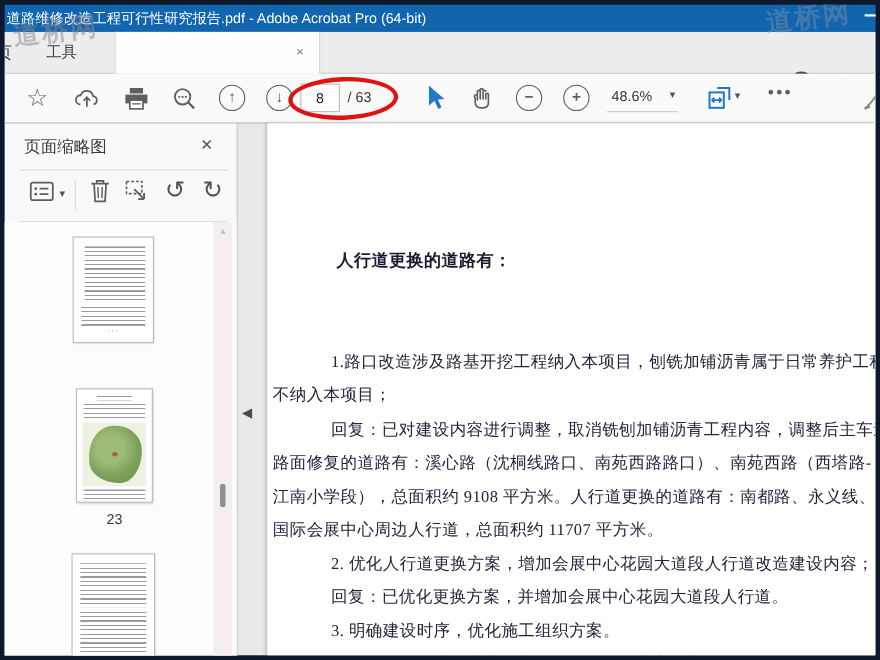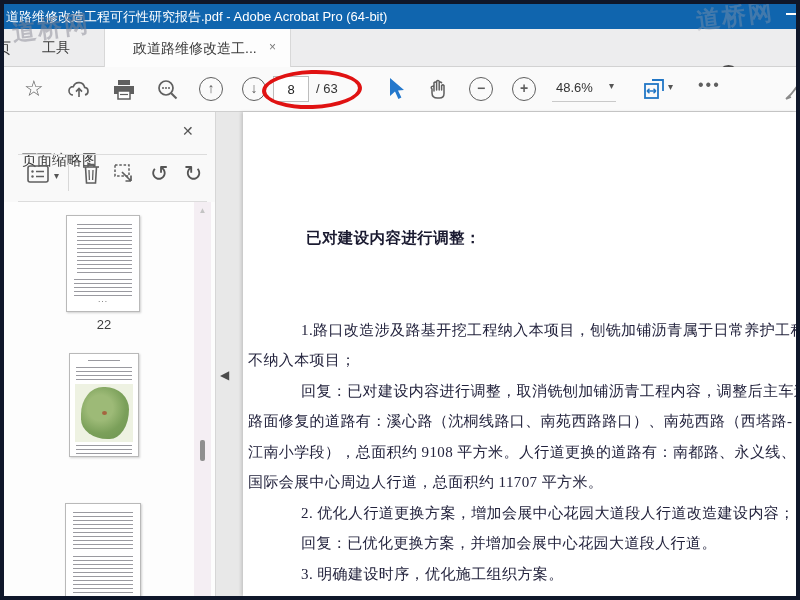--- a/index.html
+++ b/index.html
@@ -48,21 +48,21 @@
                border-bottom:1px solid #c9c9c9; font-size:13px; color:#333; }
   .zoomlevel .zl-val { position:absolute; left:4px; top:3px; }
   .zoomlevel .zl-caret { position:absolute; right:2px; top:3px; font-size:10px; color:#555; }
   .fitw-caret { position:absolute; left:664px; top:14px; font-size:10px; color:#555; }
   .more-dots { position:absolute; left:694px; top:9px; font-size:16px; letter-spacing:2px; color:#5f5f5f; }
 
   
   .panel { position:absolute; left:0; top:108px; width:212px; height:486px;
            background:#f9f9f9; border-right:1px solid #d6d6d6; }
   .panel-header { position:absolute; left:0; top:0; width:100%; height:42px; }
-  .panel-title { position:absolute; left:18px; top:12px; font-size:15px; color:#3a3a3a;margin-top:27px; }
+  .panel-title { position:absolute; left:18px; top:12px; font-size:15px; color:#3a3a3a; }
   .panel-close { position:absolute; left:178px; top:11px; font-size:14px; color:#555; }
   .p-sep1 { position:absolute; left:14px; right:8px; top:42px; height:1px; background:#dcdcdc; }
   .panel-tools { position:absolute; left:0; top:43px; width:100%; height:45px; }
   .pt-caret { position:absolute; left:50px; top:15px; font-size:10px; color:#555; }
   .pt-div { position:absolute; left:64px; top:8px; width:1px; height:28px; background:#d8d8d8; }
   .rot { position:absolute; top:6px; font-size:22px; color:#555; font-family:"DejaVu Sans",sans-serif; }
   .p-sep2 { position:absolute; left:14px; right:8px; top:89px; height:1px; background:#dcdcdc; }
   .thumbs { position:absolute; left:0; top:90px; width:100%; bottom:0; background:#fdfdfd; }
   .thumb-page { position:absolute; background:#fff; border:1px solid #b9b9b9;
                 box-shadow:1px 1px 2px rgba(0,0,0,.18); overflow:hidden; }
@@ -109,21 +109,20 @@
 
   <div class="titlebar">
     <div class="tb-text">道路维修改造工程可行性研究报告.pdf - Adobe Acrobat Pro (64-bit)</div>
   </div>
   <div class="min-dash"></div>
 
   <div class="tabbar">
     <div class="partial-tab"><span>页</span></div>
     <div class="tools-tab">工具</div>
     <div class="doc-tab">
-      <span class="dt-label">政道路维修改造工...</span>
       <span class="dt-close">×</span>
     </div>
     <div class="help-circle">?</div>
     <div class="bell">
       <svg width="20" height="21" viewBox="0 0 20 21">
         <path d="M10 2 a5.4 5.4 0 0 1 5.4 5.4 V12 l2.2 3.2 H2.4 L4.6 12 V7.4 A5.4 5.4 0 0 1 10 2 Z" fill="#ababab"></path>
         <circle cx="10" cy="18" r="1.7" fill="#ababab"></circle>
       </svg>
     </div>
   </div>
@@ -228,50 +227,50 @@
     </div>
     <div class="p-sep2"></div>
 
     <div class="thumbs">
 
       <div class="thumb-page" style="left:62px; top:13px; width:74px; height:97px;">
         <div class="t-lines" style="left:10px; right:7px; top:8px; height:52px;"></div>
         <div class="t-lines" style="left:7px; right:7px; top:63px; height:18px;"></div>
         <div class="t-dots" style="bottom:6px;">···</div>
       </div>
-      <div class="t-label" style="top:115px;">22</div>
 
       <div class="thumb-page" style="left:65px; top:151px; width:70px; height:104px;">
         <div class="t-lines" style="left:18px; right:18px; top:6px; height:4px;"></div>
         <div class="t-lines" style="left:6px; right:6px; top:13px; height:14px;"></div>
         <div class="map-wrap" style="top:30px; height:58px;">
           <div class="map-blob"></div>
           <div class="map-dot"></div>
         </div>
         <div class="t-lines" style="left:6px; right:6px; top:91px; height:9px;"></div>
       </div>
+      <div class="t-label" style="top:262px;">23</div>
 
       <div class="thumb-page" style="left:61px; top:301px; width:76px; height:104px;">
         <div class="t-lines" style="left:7px; right:7px; top:8px; height:40px;"></div>
         <div class="t-lines" style="left:7px; right:7px; top:52px; height:46px;"></div>
       </div>
       <div class="t-label" style="top:410px;"></div>
     </div>
 
     <div class="scrolltrack">
       <div class="scroll-up">▲</div>
       <div class="scroll-thumb"></div>
     </div>
   </div>
 
   <div class="doc-area">
     <div class="collapse-arrow">◀</div>
     <div class="page">
       <div class="page-content">
-        <div class="dheading">已对建设内容进行调整：</div>
+        <div class="dheading">人行道更换的道路有：</div>
         <div id="doc-lines"><div class="dline ind"><span>1.路口改造涉及路基开挖工程纳入本项目，刨铣加铺沥青属于日常养护工程，</span></div><div class="dline"><span>不纳入本项目；</span></div><div class="dline ind"><span class="lead">回复：</span><span>已对建设内容进行调整，取消铣刨加铺沥青工程内容，调整后主车道</span></div><div class="dline"><span>路面修复的道路有：溪心路（沈桐线路口、南苑西路路口）、南苑西路（西塔路-</span></div><div class="dline"><span>江南小学段），总面积约 9108 平方米。人行道更换的道路有：南都路、永义线、</span></div><div class="dline"><span>国际会展中心周边人行道，总面积约 11707 平方米。</span></div><div class="dline ind"><span>2. 优化人行道更换方案，增加会展中心花园大道段人行道改造建设内容；</span></div><div class="dline ind"><span class="lead">回复：</span><span>已优化更换方案，并增加会展中心花园大道段人行道。</span></div><div class="dline ind"><span>3. 明确建设时序，优化施工组织方案。</span></div><div class="dline ind"><span class="lead">回复：</span><span>已明确建设时序，并优化施工组织方案，详见 P29。</span></div></div>
       </div>
     </div>
   </div>
 
   <div class="wm wm-tl">道桥网</div>
   <div class="wm wm-tr">道桥网</div>
 
 </div>
 

